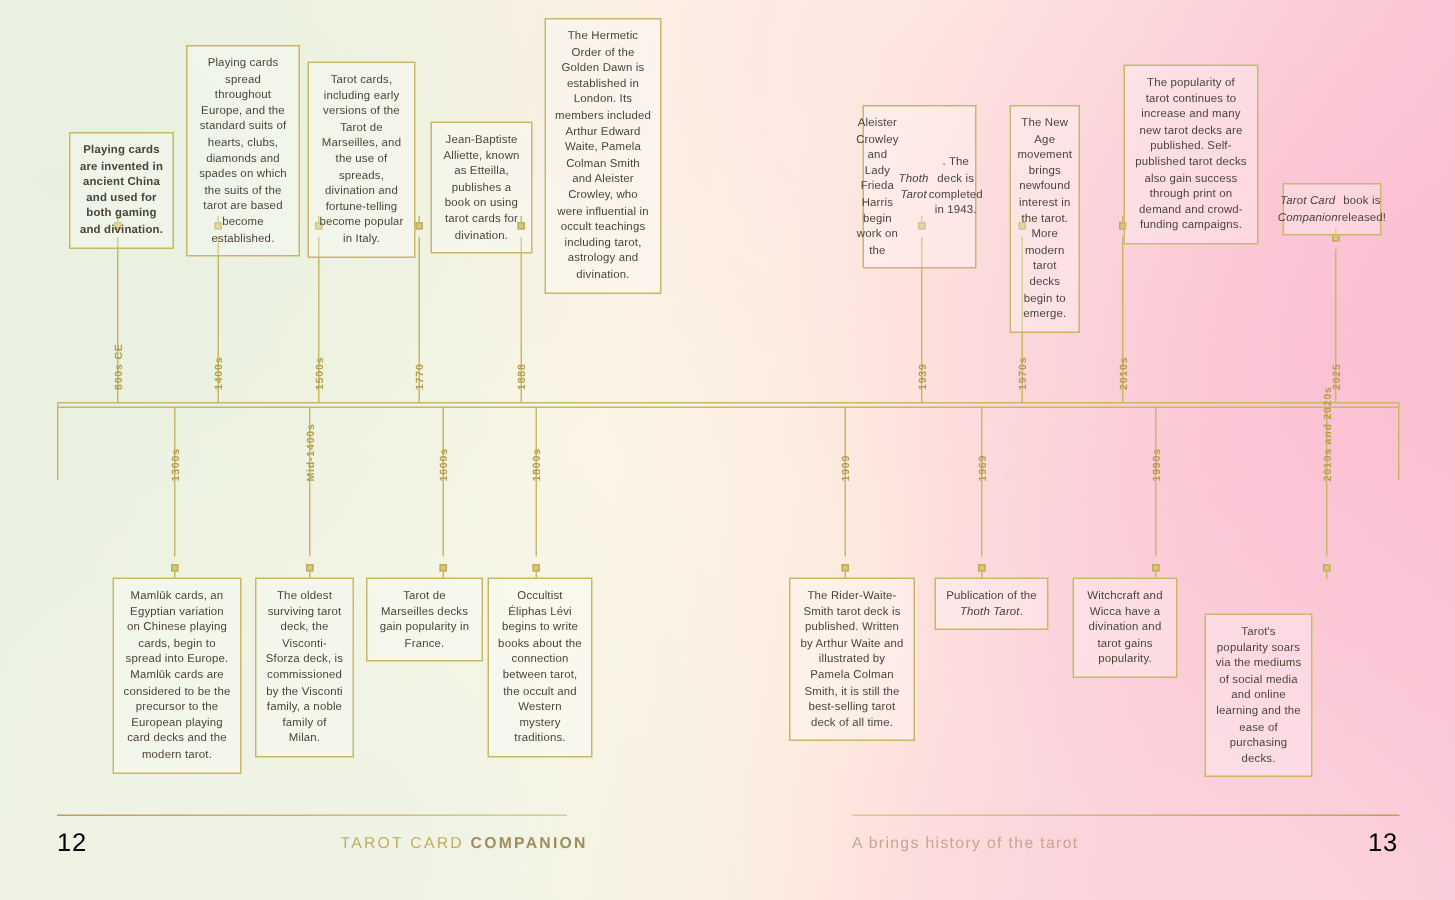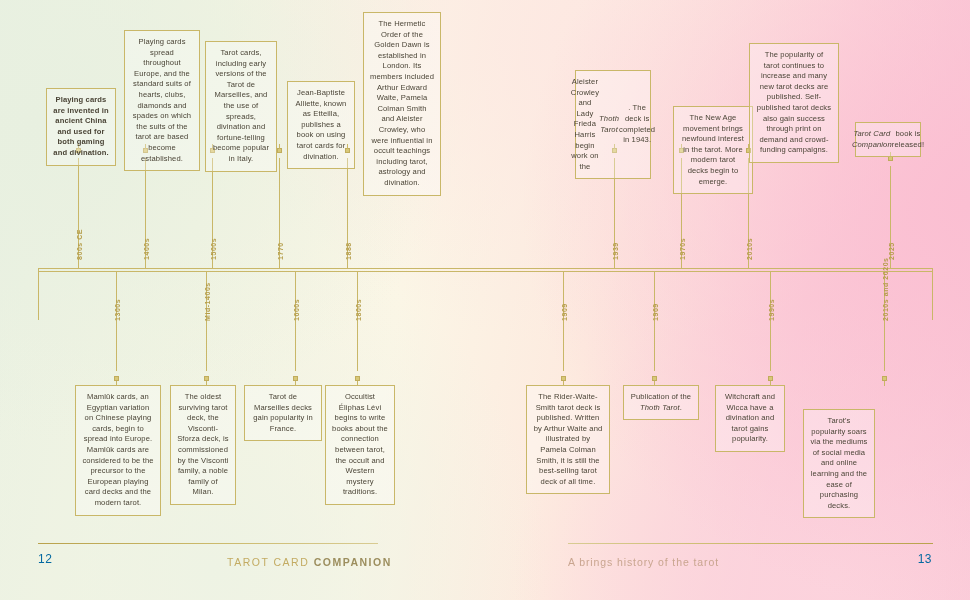--- a/index.html
+++ b/index.html
@@ -90,22 +90,22 @@
     left:38px; width:340px;
     background:linear-gradient(90deg,#b9a24d,#cbb96a,#d8cb92);
   }
   .footer-rule.right {
     left:568px; width:365px;
     background:linear-gradient(90deg,#d8cb92,#cbb96a,#b9a24d);
   }
   .folio {
     position:absolute;
     top:552px;
-    font-size:12px;
-    color:#0369a1;
+    font-size:17px;
+    color:#000000;
     letter-spacing:0.5px;
   }
   .folio.left { left:38px; }
   .folio.right { right:38px; }
   .runhead {
     position:absolute;
     top:556px;
     font-size:10.5px;
     letter-spacing:1.5px;
     color:#c3ab62;
@@ -178,21 +178,21 @@
       <div class="stem" style="left: 279px; top: 144px; height: 5px;"></div>
       <div class="box" style="left: 287px; top: 81px; width: 68px; min-height: 63px; display: flex; align-items: center; justify-content: center;">Jean-Baptiste Alliette, known as Etteilla, publishes a book on using tarot cards for divination.</div>
       <div class="knob" style="left: 344.5px; top: 148px;"></div>
       <div class="stem" style="left: 347px; top: 144px; height: 5px;"></div>
       <div class="box" style="left: 363px; top: 12px; width: 78px; min-height: 132px; display: flex; align-items: center; justify-content: center;">The Hermetic Order of the Golden Dawn is established in London. Its members included Arthur Edward Waite, Pamela Colman Smith and Aleister Crowley, who were influential in occult teachings including tarot, astrology and divination.</div>
       <div class="knob" style="left: 611.5px; top: 148px;"></div>
       <div class="stem" style="left: 614px; top: 144px; height: 5px;"></div>
       <div class="box" style="left: 575px; top: 70px; width: 76px; min-height: 74px; display: flex; align-items: center; justify-content: center;">Aleister Crowley and Lady Frieda Harris begin work on the <em>Thoth Tarot</em>. The deck is completed in 1943.</div>
       <div class="knob" style="left: 678.5px; top: 148px;"></div>
       <div class="stem" style="left: 681px; top: 144px; height: 5px;"></div>
-      <div class="box" style="left: 673px; top: 70px; width: 80px; min-height: 74px; display: flex; align-items: center; justify-content: center; margin-top: 36px;">The New Age movement brings newfound interest in the tarot. More modern tarot decks begin to emerge.</div>
+      <div class="box" style="left: 673px; top: 70px; width: 47px; min-height: 74px; display: flex; align-items: center; justify-content: center;">The New Age movement brings newfound interest in the tarot. More modern tarot decks begin to emerge.</div>
       <div class="knob" style="left: 745.5px; top: 148px;"></div>
       <div class="stem" style="left: 748px; top: 144px; height: 5px;"></div>
       <div class="box" style="left: 749px; top: 43px; width: 90px; min-height: 101px; display: flex; align-items: center; justify-content: center;">The popularity of tarot continues to increase and many new tarot decks are published. Self-published tarot decks also gain success through print on demand and crowd-funding campaigns.</div>
       <div class="knob" style="left: 887.5px; top: 156px;"></div>
       <div class="stem" style="left: 890px; top: 152px; height: 5px;"></div>
       <div class="box" style="left: 855px; top: 122px; width: 66px; min-height: 30px; display: flex; align-items: center; justify-content: center;"><em>Tarot Card Companion</em> book is released!</div>
       <div class="knob" style="left: 113.5px; top: 376px;"></div>
       <div class="stem" style="left: 116px; top: 381px; height: 5px;"></div>
       <div class="box" style="left: 75px; top: 385px; width: 86px; min-height: 102px;">Mamlūk cards, an Egyptian variation on Chinese playing cards, begin to spread into Europe. Mamlūk cards are considered to be the precursor to the European playing card decks and the modern tarot.</div>
       <div class="knob" style="left: 203.5px; top: 376px;"></div>

